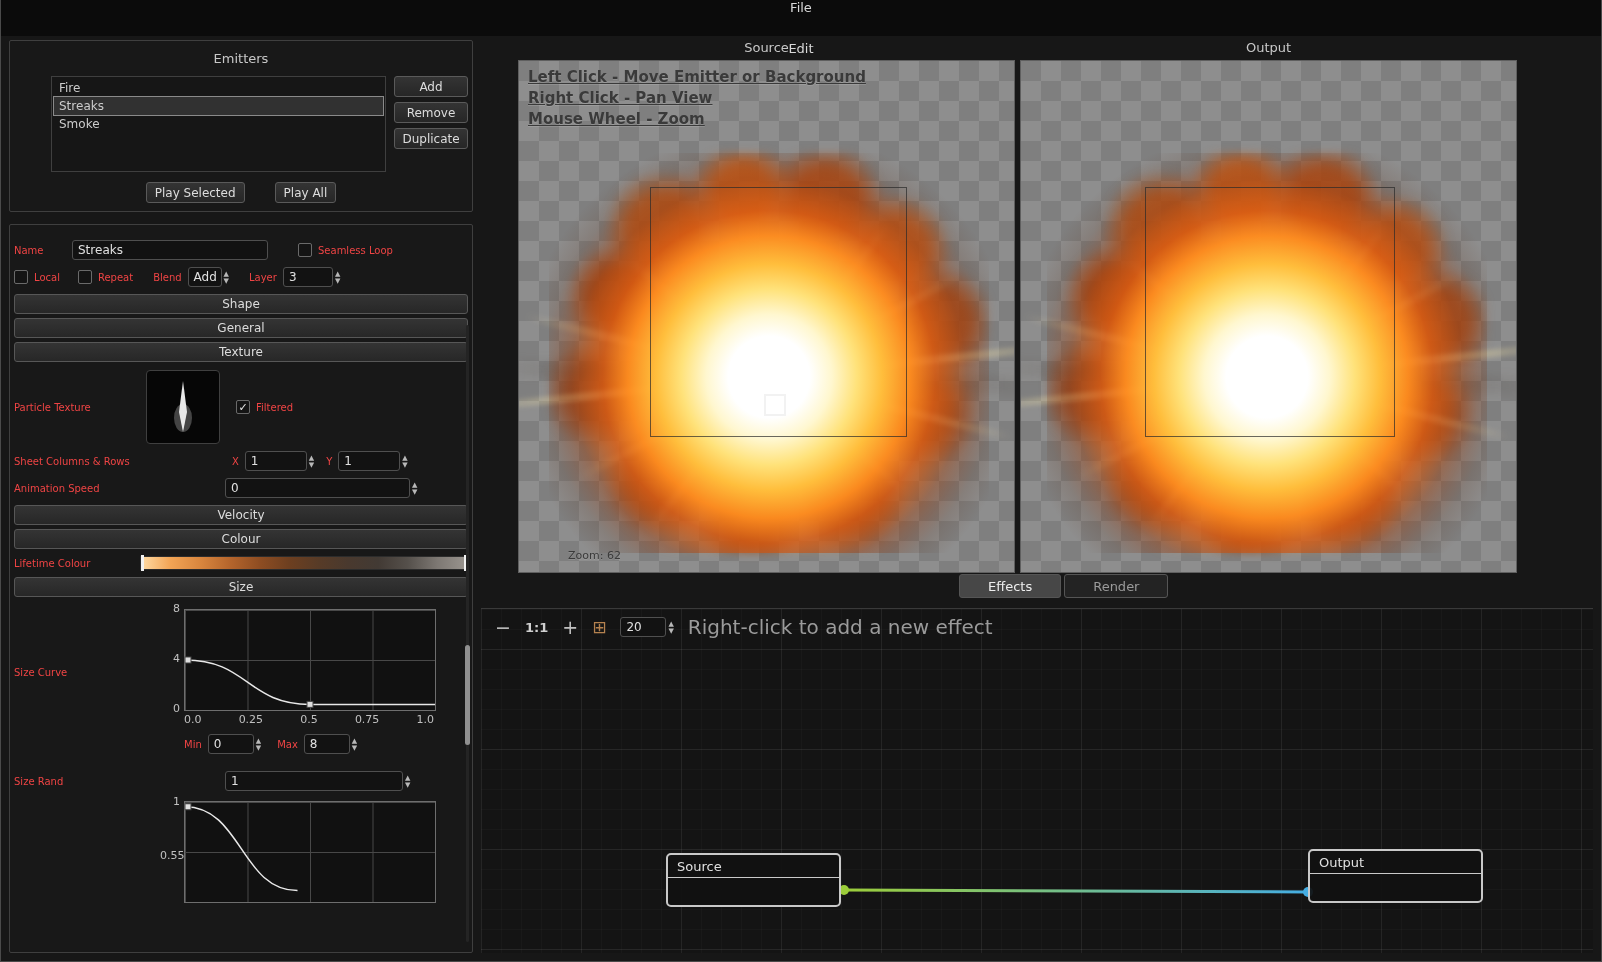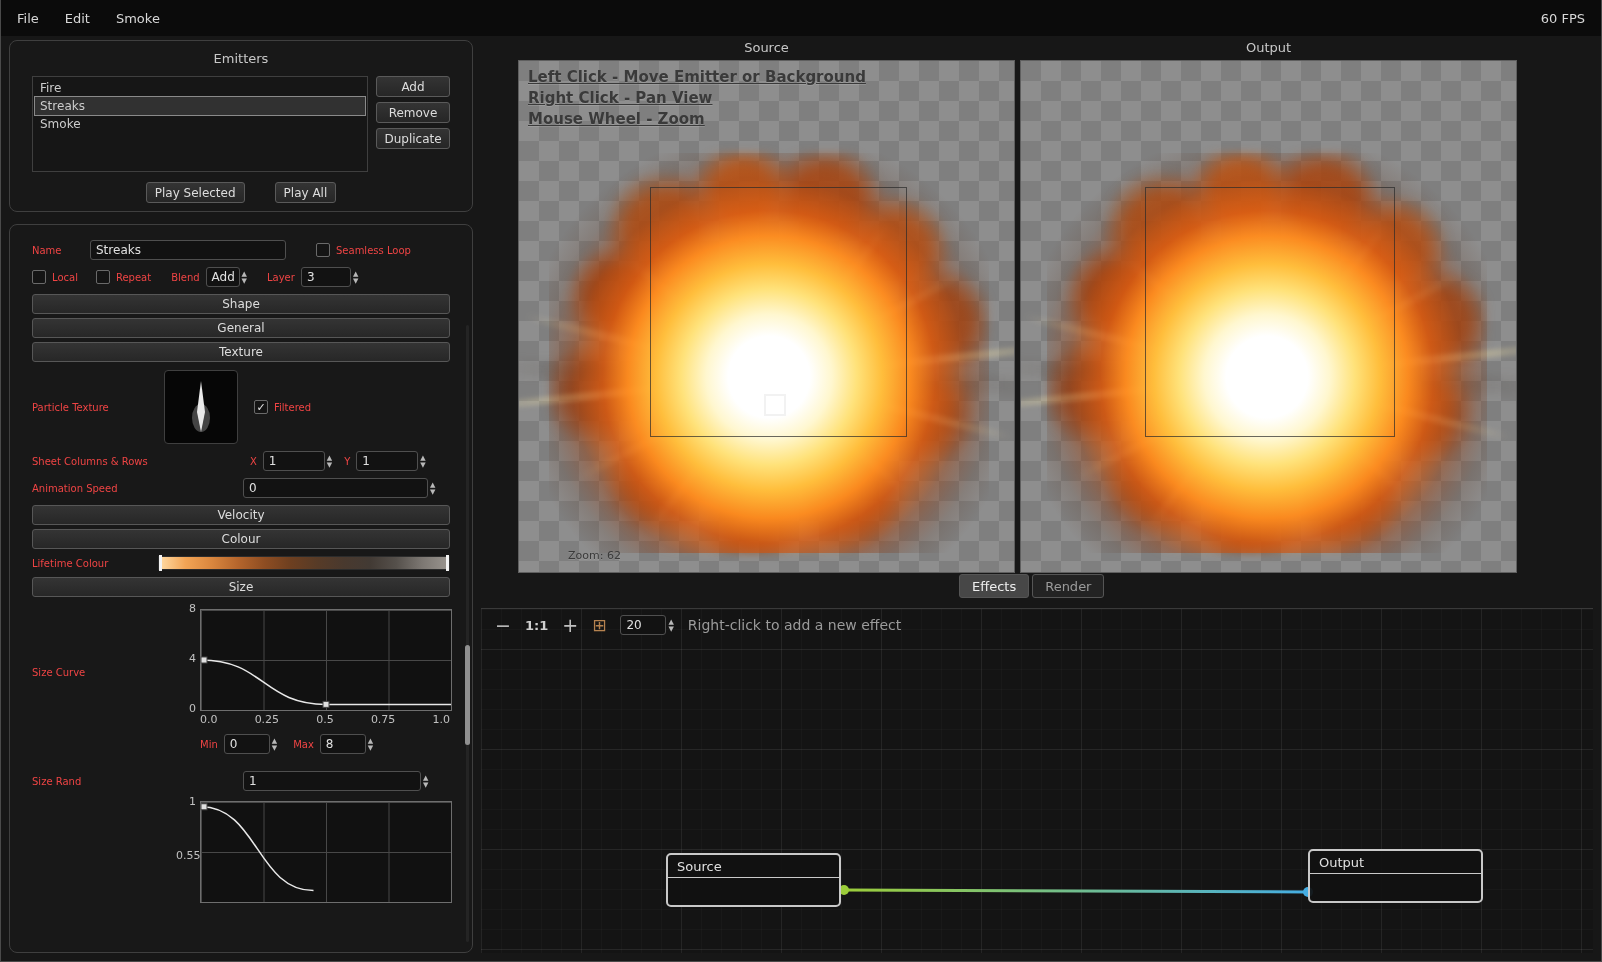--- a/index.html
+++ b/index.html
@@ -2,43 +2,43 @@
 <html><head>
 <meta charset="utf-8">
 <style>
   * { margin:0; padding:0; box-sizing:border-box; }
   html,body { width:1602px; height:962px; overflow:hidden; background:#0e0e0e;
     font-family:"DejaVu Sans","Liberation Sans",sans-serif; color:#ccc; }
   .app { position:relative; width:1602px; height:962px; background:#171717; border:1px solid #4a4a4a; border-top:none; }
 
   
   .menubar { position:absolute; top:0; left:0; right:0; height:36px; background:#0b0b0b;
-    display:flex; align-items:center; padding:0 16px; gap:26px; font-size:13px; color:#d8d8d8; }
+    display:flex; align-items:center; padding:0 16px; gap:26px; font-size:13px; color:#d8d8d8;flex-direction:column; }
   .menubar .spacer { flex:1; }
   .menu-item { cursor:default; }
 
   
   .btn { background:linear-gradient(#343434,#262626); border:1px solid #5a5a5a; border-radius:3px;
     color:#ddd; font-size:12px; height:21px; display:flex; align-items:center; justify-content:center;
     font-family:inherit; padding:0 8px; }
   .input, .spin-val { background:#121212; border:1px solid #4f4f4f; border-radius:3px; height:20px;
     line-height:18px; padding:0 5px; font-size:12px; color:#e0e0e0; display:inline-block; overflow:hidden; white-space:nowrap; }
   .spin { display:inline-flex; align-items:center; gap:2px; }
   .arrows { display:inline-flex; flex-direction:column; justify-content:center; gap:1px; }
   .arrows span { font-size:7px; line-height:6px; color:#b8b8b8; }
   .checkbox { width:14px; height:14px; border:1px solid #6a6a6a; background:#141414; border-radius:2px;
     display:inline-flex; align-items:center; justify-content:center; flex:0 0 auto; }
   .checkbox.checked::after { content:"✓"; font-size:11px; color:#e8e8e8; line-height:1; }
   .label { color:#ef4444; font-size:10px; white-space:nowrap; }
 
   
   .left { position:absolute; left:8px; top:40px; width:464px; bottom:8px; display:flex; flex-direction:column; gap:12px; }
-  .group { border:1px solid #3f3f3f; border-radius:8px; background:#181818; padding:8px 22px; }
+  .group { border:1px solid #3f3f3f; border-radius:2px; background:#181818; padding:8px 4px; }
   .group-title { text-align:center; font-size:13px; color:#c8c8c8; margin:2px 0 10px; }
-  .emitters-row { display:flex; gap:8px; }
+  .emitters-row { display:flex; gap:8px;margin-left:37px; }
   .listbox { flex:1; border:1px solid #3f3f3f; background:#161616; height:96px; padding:2px; font-size:12px; }
   .list-item { height:18px; line-height:18px; padding:0 5px; color:#ccc; }
   .list-item.selected { background:#313131; outline:1px solid #8a8a8a; }
   .btn-col { width:74px; display:flex; flex-direction:column; gap:5px; }
   .play-row { display:flex; justify-content:center; gap:30px; margin-top:10px; }
 
   .props { flex:1; overflow:hidden; position:relative; }
   .row { display:flex; align-items:center; margin:7px 0; gap:6px; }
   .section-btn { width:100%; height:20px; margin:4px 0; background:linear-gradient(#343434,#272727);
     border:1px solid #575757; border-radius:3px; color:#ddd; font-size:12px;
@@ -90,37 +90,37 @@
     radial-gradient(circle at 50% 55%, rgba(255,150,40,.35) 0 48%, transparent 68%); }
   .ray { position:absolute; left:50%; top:56%; height:8px; transform-origin:center;
     background:linear-gradient(90deg, transparent, rgba(255,236,170,.95) 45% 55%, transparent); filter:blur(2px); }
   .ray.smoke { height:18px; filter:blur(5px);
     background:linear-gradient(90deg, transparent, rgba(70,60,52,.35) 40% 60%, transparent); }
   .core { position:absolute; inset:0; background:radial-gradient(circle at 50% 56%,
     #ffffff 0 13%, #fff7cf 20%, #ffe27a 28%, #ffbe3c 36%, rgba(255,140,30,.95) 45%,
     rgba(220,90,15,.75) 53%, rgba(150,55,10,.4) 63%, rgba(90,40,12,.15) 72%, transparent 80%); }
 
   .tabs { position:absolute; left:478px; top:534px; display:flex; gap:3px; }
-  .tab { height:24px; padding:0 12px; font-size:13px; display:flex; align-items:center;
+  .tab { height:24px; padding:0 28px; font-size:13px; display:flex; align-items:center;
     border:1px solid #555; border-radius:3px; background:#232323; color:#9a9a9a; }
   .tab.active { background:#474747; color:#eee; }
 
   .node-editor { position:absolute; left:0; right:0; top:568px; bottom:0; background:#141414; border-top:1px solid #3a3a3a;
     background-image:
       linear-gradient(rgba(255,255,255,.06) 1px, transparent 1px),
       linear-gradient(90deg, rgba(255,255,255,.05) 1px, transparent 1px),
       linear-gradient(rgba(255,255,255,.02) 1px, transparent 1px),
       linear-gradient(90deg, rgba(255,255,255,.02) 1px, transparent 1px);
     background-size:100px 100px,100px 100px,20px 20px,20px 20px;
     background-position:0 40px, 0 0, 0 0, 0 0; }
   .ne-toolbar { position:absolute; top:6px; left:14px; display:flex; align-items:center; gap:14px; }
   .ne-icon { font-size:19px; color:#c0c0c0; line-height:1; }
   .ne-one { font-size:13px; font-weight:bold; color:#d0d0d0; }
   .ne-grid-icon { font-size:17px; color:#b5824f; line-height:1; }
-  .ne-hint { font-size:14px; color:#9b9b9b; }
+  .ne-hint { font-size:20px; color:#9b9b9b; }
   .conn { position:absolute; inset:0; }
   .node { position:absolute; width:175px; height:54px; border:2px solid #c9c9c9; border-radius:5px;
     background:rgba(17,17,17,.93); }
   .node-title { font-size:13px; color:#e0e0e0; padding:4px 9px 3px; border-bottom:1px solid #c9c9c9; }
 </style>
 </head>
 <body>
 
 <div class="app">
 

